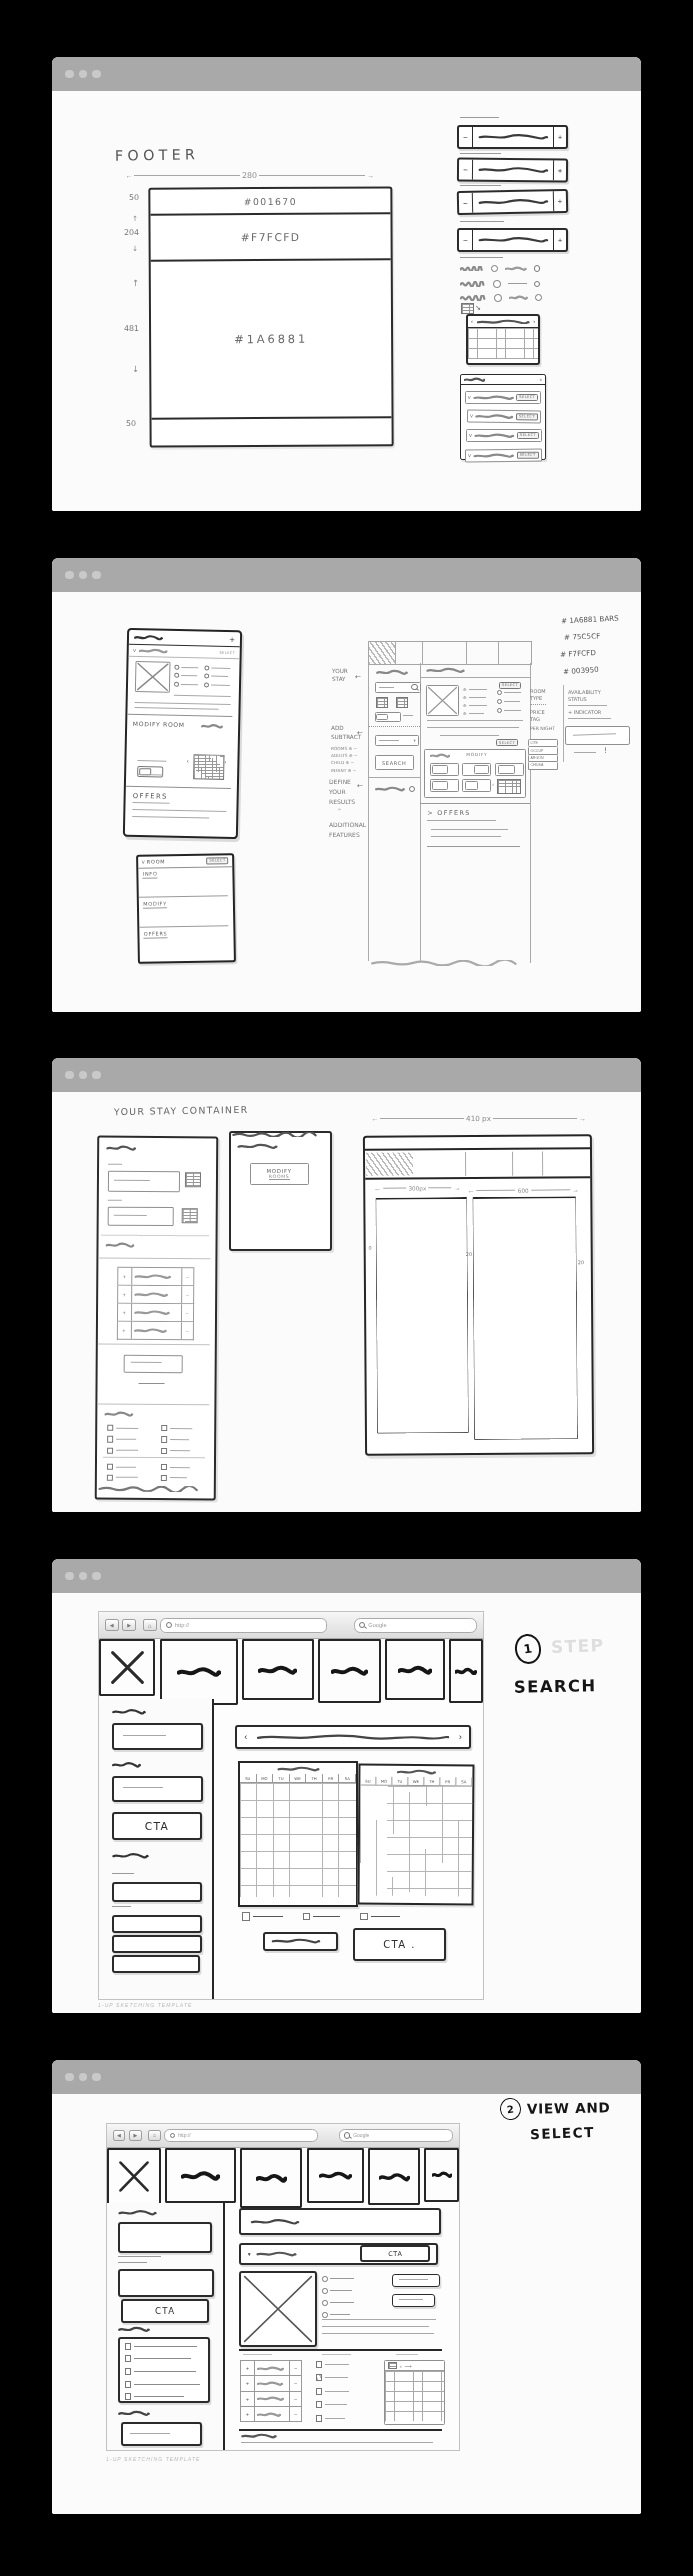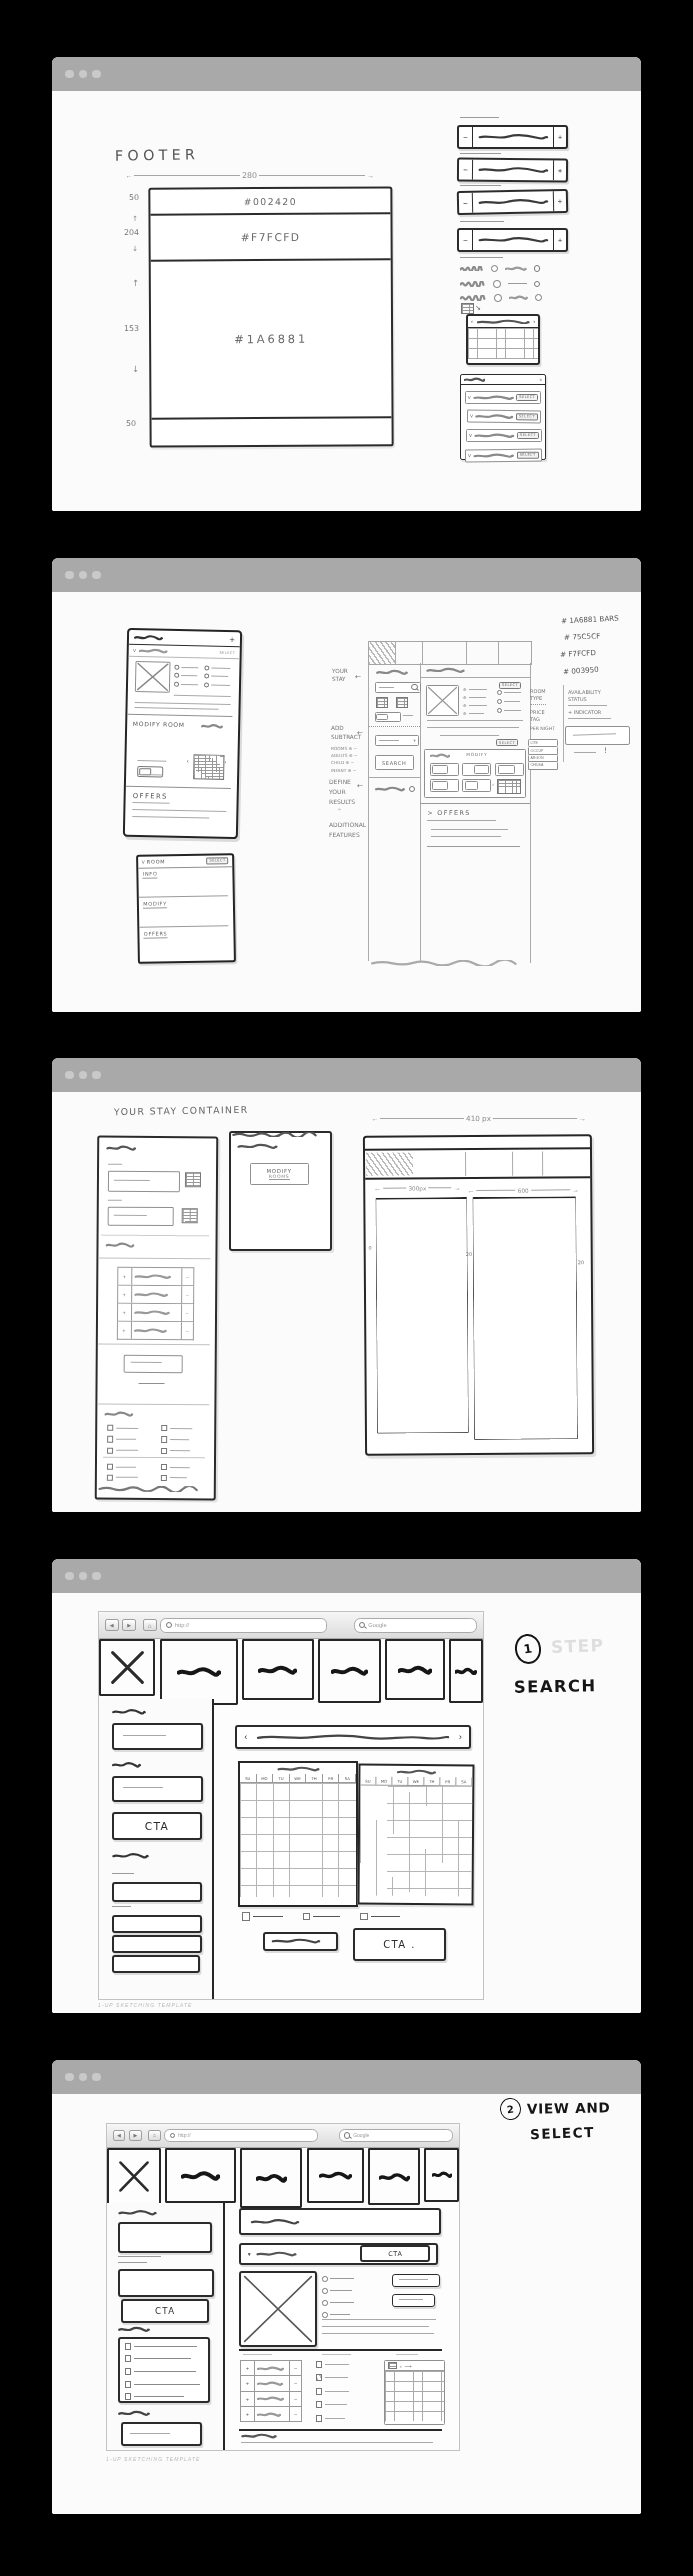--- a/index.html
+++ b/index.html
@@ -61,36 +61,36 @@
     <div class="a hw" style="left:63px;top:56px;font-size:14.3px;color:#555;letter-spacing:4.3px;transform:rotate(-1deg)">FOOTER</div>
     <div class="a dim" style="left:73px;top:80px;width:249px">
       <span>←</span>
         <span class="ln"></span>
       <span class="hw" style="font-size:7.9px">280</span>
       <span class="ln"></span>
         <span>→</span>
     </div>
     <div class="a ink" style="left:97px;top:96px;width:240px;height:256px;transform:rotate(-.3deg);box-shadow:1.4px 2.1px 0 rgba(125,125,125,.15)">
       <div style="height:24px;border-bottom:2.5px solid #2b2b2b;display:flex;align-items:center;justify-content:center">
-          <span class="hw hx" style="font-size:9.3px">#002420</span>
+          <span class="hw hx" style="font-size:9.3px">#001670</span>
         </div>
       <div style="height:44px;border-bottom:2.5px solid #2b2b2b;display:flex;align-items:center;justify-content:center">
           <span class="hw hx" style="font-size:10.7px">#F7FCFD</span>
         </div>
       <div style="height:156px;border-bottom:2.5px solid #2b2b2b;display:flex;align-items:center;justify-content:center">
           <span class="hw hx" style="font-size:11.4px;letter-spacing:2.9px">#1A6881</span>
         </div>
       <div style="height:23.6px"></div>
     </div>
     <div class="a hw" style="left:77px;top:102px;font-size:7.9px;color:#777">50</div>
     <div class="a hw" style="left:80px;top:123px;font-size:7.2px;color:#888">↑</div>
     <div class="a hw" style="left:72px;top:137px;font-size:7.9px;color:#777">204</div>
     <div class="a hw" style="left:80px;top:153px;font-size:7.2px;color:#888">↓</div>
     <div class="a hw" style="left:80px;top:187px;font-size:8.6px;color:#888">↑</div>
-    <div class="a hw" style="left:72px;top:233px;font-size:7.9px;color:#777">153</div>
+    <div class="a hw" style="left:72px;top:233px;font-size:7.9px;color:#777">481</div>
     <div class="a hw" style="left:80px;top:273px;font-size:8.6px;color:#888">↓</div>
     <div class="a hw" style="left:74px;top:328px;font-size:7.9px;color:#777">50</div>
 
     <div class="a pl" style="left:408px;top:26px;width:39px"></div>
     <div class="a inkbx" style="left:405px;top:34px;width:107px;height:20px;display:flex;align-items:center">
       <span style="font-size:7.9px;color:#333;padding:0 4.3px;border-right:1.8px solid #2b2b2b;align-self:stretch;display:flex;align-items:center">−</span>
       <span class="sq" style="flex:1;height:7.2px;margin:0 3.6px;color:#3a3a3a">
           <svg viewBox="0 0 80 12" preserveAspectRatio="none">
             <path d="M3 7 C 12 3, 22 11, 34 6 S 56 4, 66 8 S 74 5, 77 7" fill="none" stroke="currentColor" stroke-width="2.2" stroke-linecap="round" vector-effect="non-scaling-stroke"></path>
           </svg>

